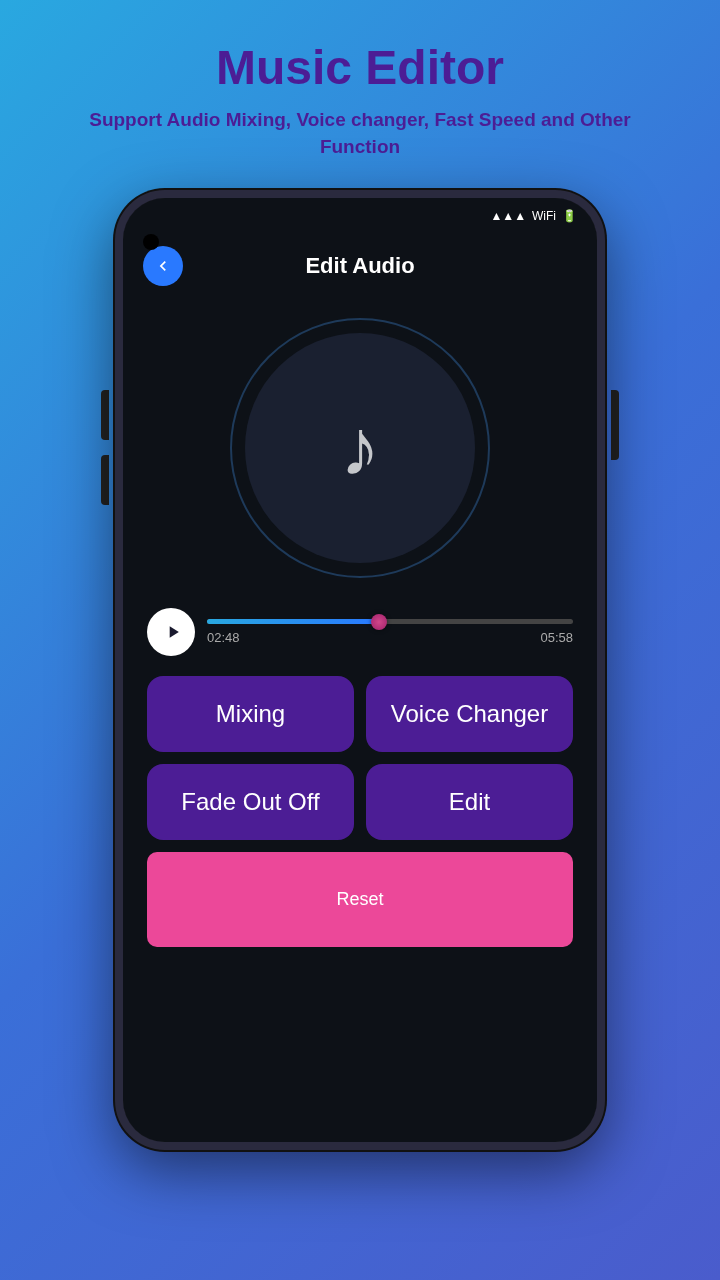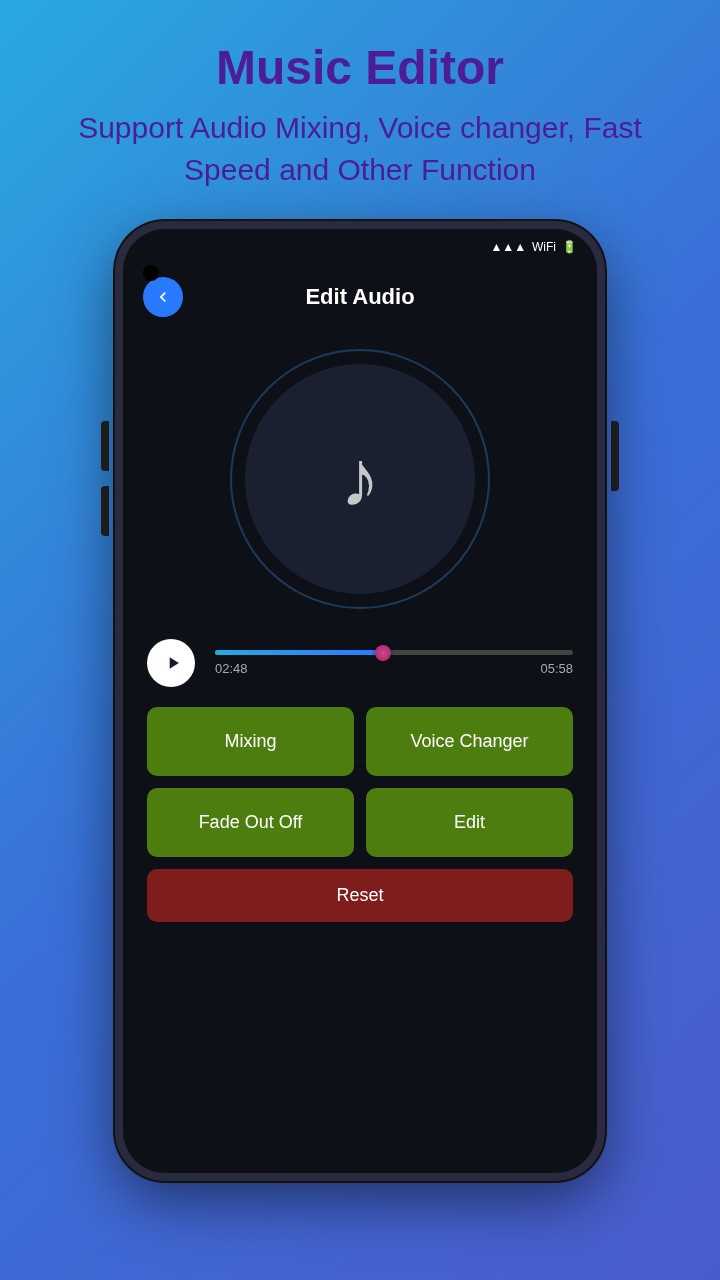--- a/index.html
+++ b/index.html
@@ -21,22 +21,22 @@
       color: #4c1d95;
     }
 
     .header-text h1 {
       font-size: 48px;
       font-weight: 800;
       margin-bottom: 12px;
     }
 
     .header-text p {
-      font-size: 30px;
-      font-weight: 400;
+      font-size: 19px;
+      font-weight: 700;
       line-height: 1.4;
     }
 
     .phone-wrapper {
       position: relative;
       width: 490px;
       height: 960px;
       margin-top: 10px;
     }
 
@@ -190,21 +190,21 @@
       font-size: 80px;
       color: rgba(255,255,255,0.75);
       line-height: 1;
     }
 
     
     .progress-row {
       width: 100%;
       display: flex;
       align-items: center;
-      gap: 20px;
+      gap: 12px;
       margin-bottom: 20px;
     }
 
     .play-btn {
       width: 48px;
       height: 48px;
       border-radius: 50%;
       background: white;
       display: flex;
       align-items: center;
@@ -267,40 +267,40 @@
     
     .buttons-grid {
       width: 100%;
       display: grid;
       grid-template-columns: 1fr 1fr;
       gap: 12px;
       margin-bottom: 12px;
     }
 
     .action-btn {
-      background: #4d7c0f;
+      background: #4c1d95;
+      border: none;
+      border-radius: 16px;
+      color: white;
+      font-size: 24px;
+      font-weight: 500;
+      padding: 24px 10px;
+      cursor: pointer;
+      text-align: center;
+    }
+
+    .reset-btn {
+      width: 100%;
+      background: #ec4899;
       border: none;
       border-radius: 10px;
       color: white;
       font-size: 18px;
       font-weight: 500;
-      padding: 24px 10px;
-      cursor: pointer;
-      text-align: center;
-    }
-
-    .reset-btn {
-      width: 100%;
-      background: #7f1d1d;
-      border: none;
-      border-radius: 10px;
-      color: white;
-      font-size: 18px;
-      font-weight: 500;
-      padding: 16px 10px;
+      padding: 37px 10px;
       cursor: pointer;
       text-align: center;
     }
 
     
     .camera-hole {
       position: absolute;
       top: 36px;
       left: 20px;
       width: 16px;

